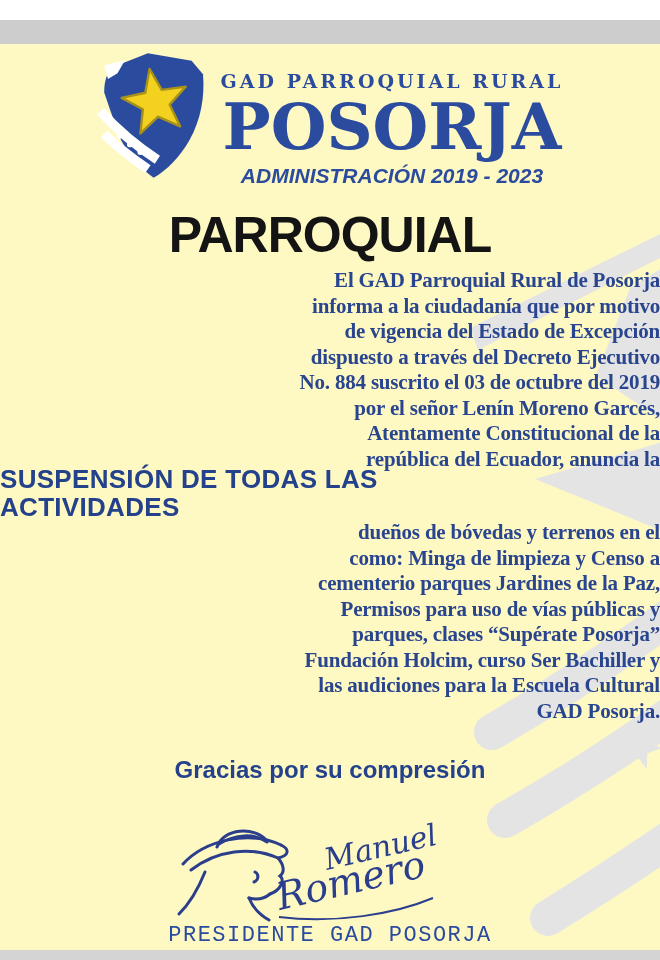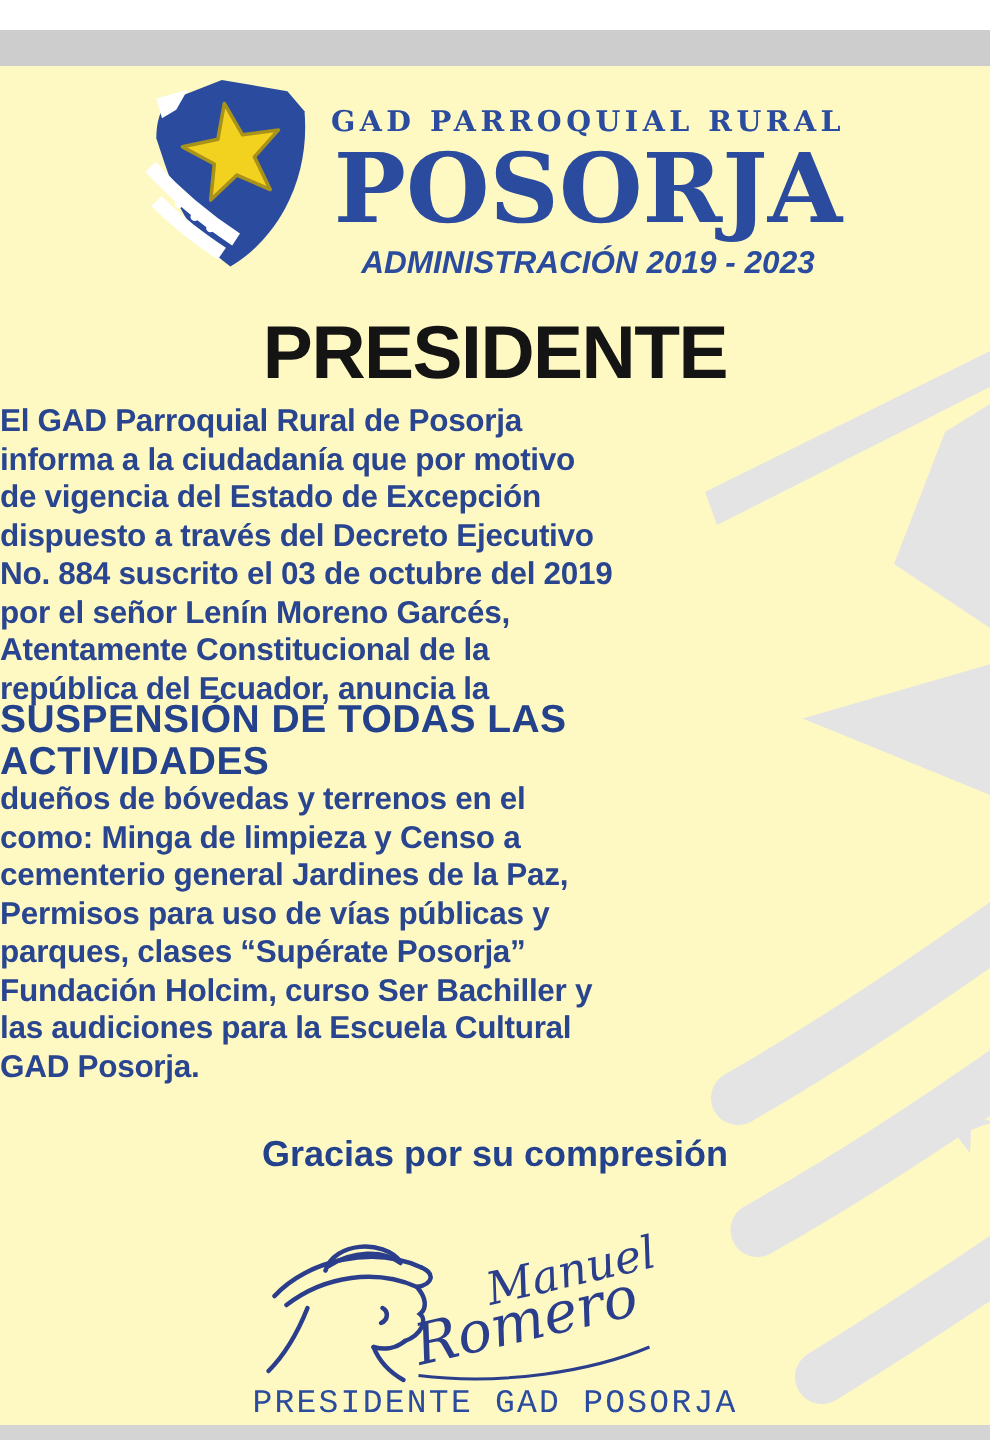--- a/index.html
+++ b/index.html
@@ -42,22 +42,22 @@
     font-size: 21px; color: #2b4c9e; margin-top: 4px; white-space: nowrap;
   }
 
   .title {
     position: absolute; top: 188px; width: 100%; text-align: center;
     font-family: "Liberation Sans", sans-serif; font-weight: 900;
     font-size: 50px; line-height: 54px; color: #141414; letter-spacing: -1px;
   }
 
   .para {
-    position: absolute; width: 100%; text-align: left;
-    font-family: Liberation Sans, sans-serif; font-weight: bold;
+    position: absolute; width: 100%; text-align: right;
+    font-family: Liberation Serif, serif; font-weight: bold;
     font-size: 21px; line-height: 25.5px; color: #29458f; letter-spacing: -0.2px;
   }
   .para1 { top: 248px; }
   .para2 { top: 500px; }
 
   .suspension {
     position: absolute; top: 446px; width: 100%; text-align: left;
     font-family: "Liberation Sans", sans-serif; font-weight: bold;
     font-size: 26px; line-height: 27.5px; color: #24418c; letter-spacing: 0.3px;
   }
@@ -130,42 +130,42 @@
 
         <polygon fill="#f3d11f" stroke="#a8921a" stroke-width="2.5" stroke-linejoin="round" transform="rotate(-10 62 57)" points="62,21 70.8,44.9 96.2,45.9 76.3,61.6 83.2,86.1 62,72 40.8,86.1 47.7,61.6 27.8,45.9 53.2,44.9"></polygon>
       </svg>
       <div class="logo-text">
         <div class="org-name">GAD PARROQUIAL RURAL</div>
         <div class="brand">POSORJA</div>
         <div class="administration">ADMINISTRACIÓN 2019 - 2023</div>
       </div>
     </div>
 
-    <div class="title">PRESIDENTE</div>
+    <div class="title">PARROQUIAL</div>
 
     <div class="para para1">
       <div>El GAD Parroquial Rural de Posorja</div>
       <div>informa a la ciudadanía que por motivo</div>
       <div>de vigencia del Estado de Excepción</div>
       <div>dispuesto a través del Decreto Ejecutivo</div>
       <div>No. 884 suscrito el 03 de octubre del 2019</div>
       <div>por el señor Lenín Moreno Garcés,</div>
       <div>Atentamente Constitucional de la</div>
       <div>república del Ecuador, anuncia la</div>
     </div>
 
     <div class="suspension">
       <div>SUSPENSIÓN DE TODAS LAS</div>
       <div>ACTIVIDADES</div>
     </div>
 
     <div class="para para2">
       <div>dueños de bóvedas y terrenos en el</div>
       <div>como: Minga de limpieza y Censo a</div>
-      <div>cementerio general Jardines de la Paz,</div>
+      <div>cementerio parques Jardines de la Paz,</div>
       <div>Permisos para uso de vías públicas y</div>
       <div>parques, clases “Supérate Posorja”</div>
       <div>Fundación Holcim, curso Ser Bachiller y</div>
       <div>las audiciones para la Escuela Cultural</div>
       <div>GAD Posorja.</div>
     </div>
 
     <div class="thanks">Gracias por su compresión</div>
 
 

